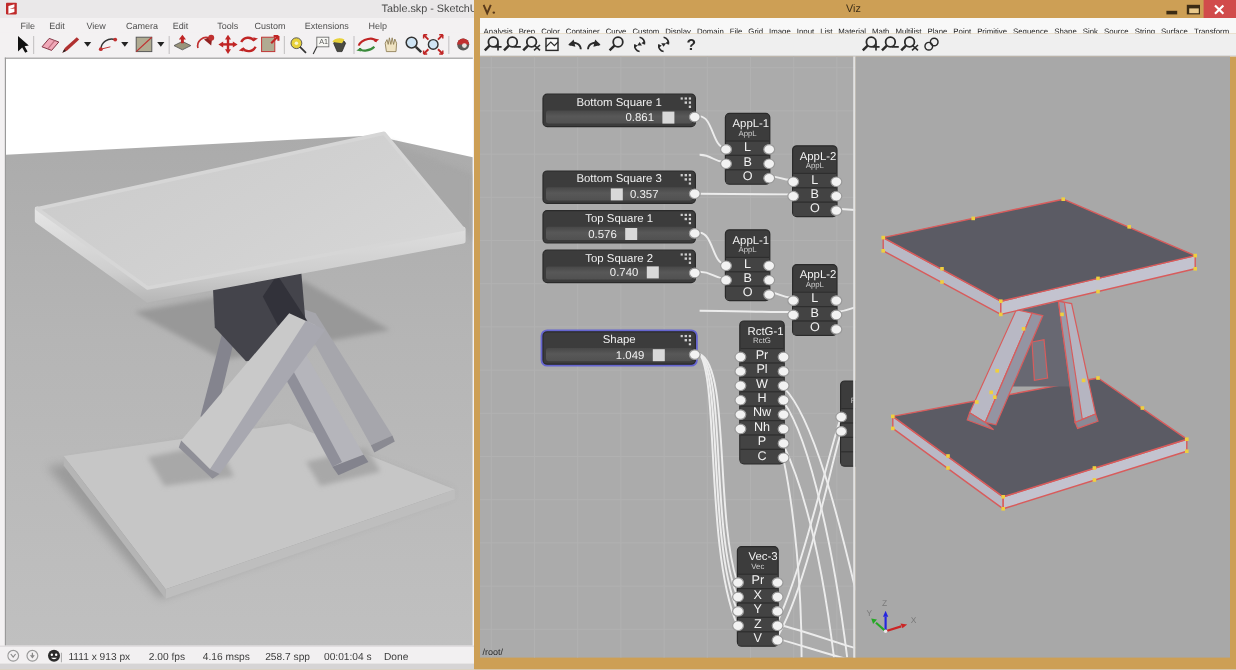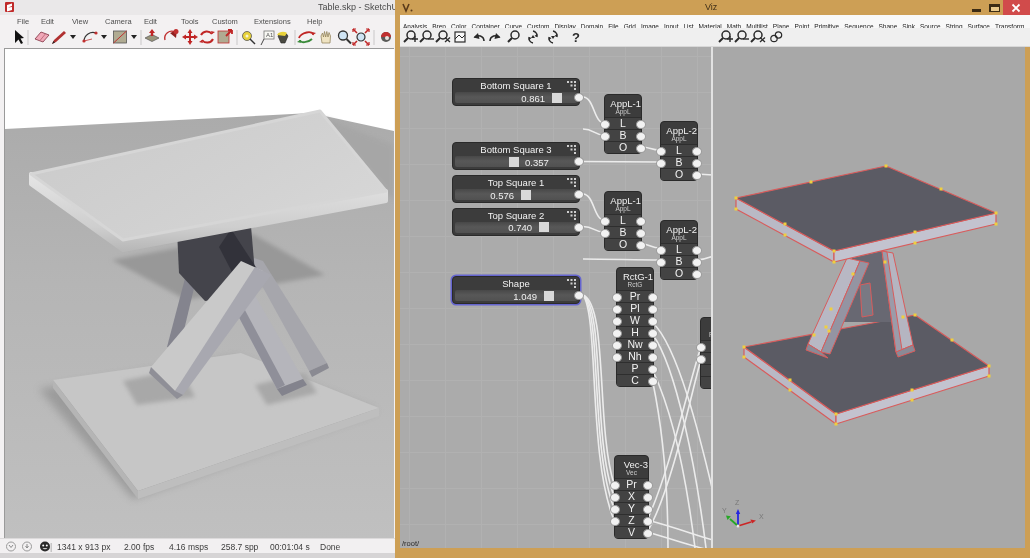--- a/index.html
+++ b/index.html
@@ -255,21 +255,21 @@
         <circle cx="5" cy="5.5" r="4.5" fill="none" stroke="#9a9a9a" stroke-width="1"></circle>
         <path d="M3 4 l2 2.5 l2 -2.5" fill="none" stroke="#8a8a8a" stroke-width="1"></path>
         <circle cx="21" cy="5.5" r="4.5" fill="none" stroke="#9a9a9a" stroke-width="1"></circle>
         <path d="M21 3 l0 4 m-1.5 -2 l1.5 2 l1.5 -2" fill="none" stroke="#8a8a8a" stroke-width="1"></path>
         <circle cx="39" cy="5.5" r="5" fill="#2b2b2b"></circle>
         <circle cx="37.2" cy="4.6" r="1" fill="#fff"></circle>
           <circle cx="40.8" cy="4.6" r="1" fill="#fff"></circle>
         <path d="M36.5 7.2 a3 2.4 0 0 0 5 0 z" fill="#fff"></path>
       </svg>
       <span style="left:50px;color:#9a9a9a">|</span>
-      <span style="left:57px">1341 x 913 px</span>
+      <span style="left:57px">1111 x 913 px</span>
       <span style="left:124px">2.00 fps</span>
       <span style="left:169px">4.16 msps</span>
       <span style="left:221px">258.7 spp</span>
       <span style="left:270px">00:01:04 s</span>
       <span style="left:320px">Done</span>
     </div>
     <div class="abs" id="su-bottom"></div>
   </div>
 
   <div class="abs" id="viz">

